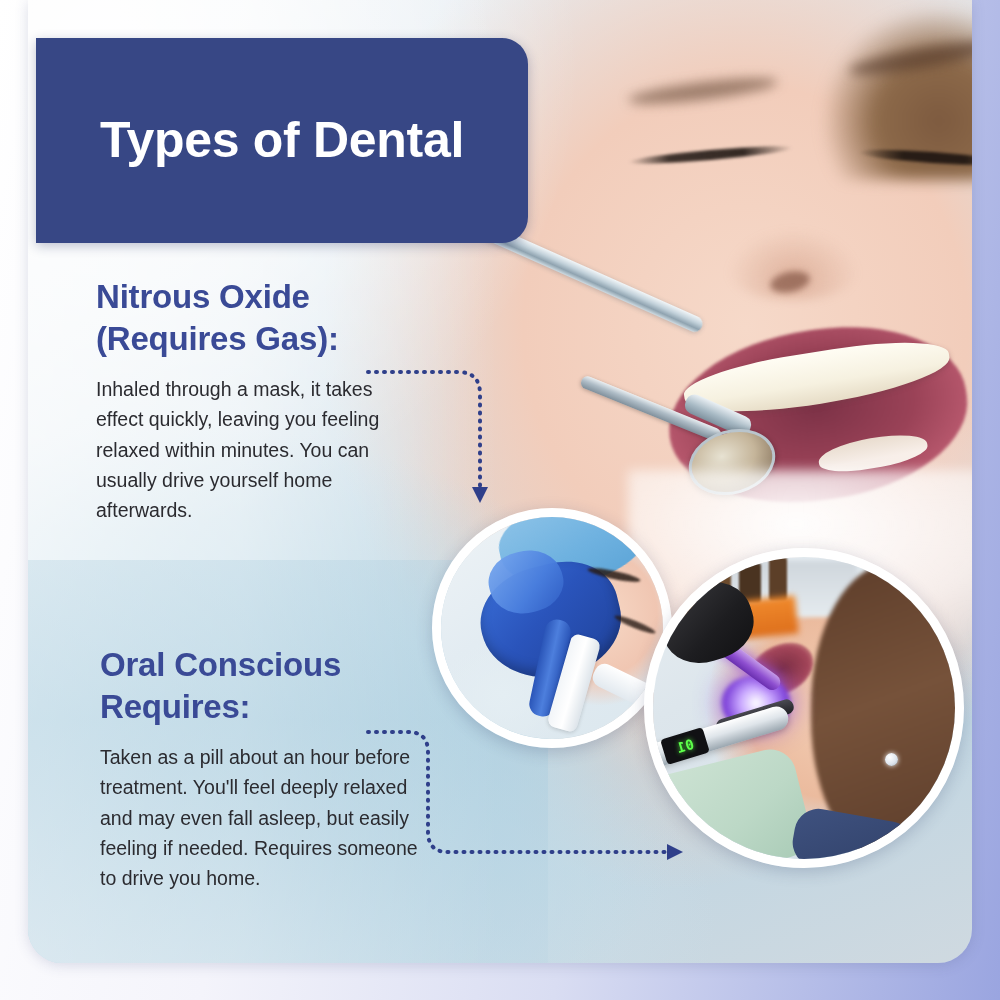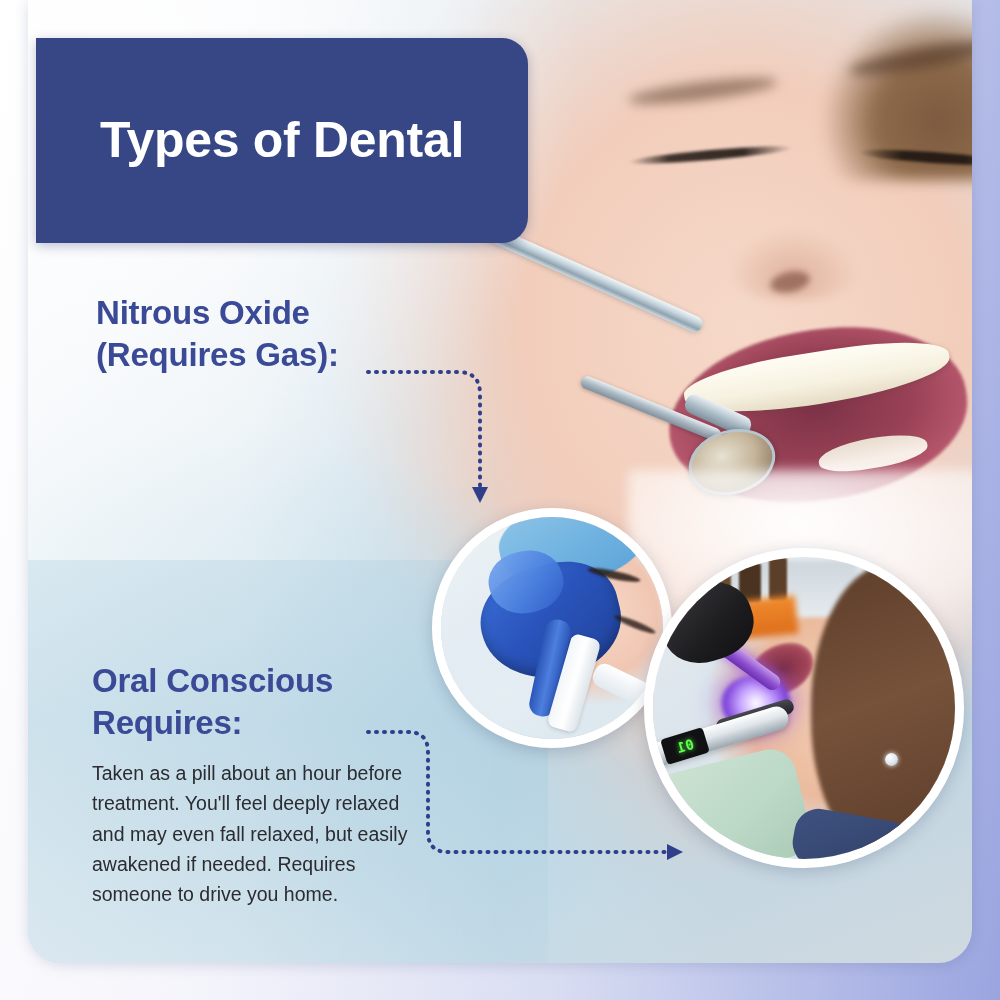--- a/index.html
+++ b/index.html
@@ -198,24 +198,24 @@
     line-height: 1.14;
     font-weight: 700;
     text-align: center;
     letter-spacing: -.3px;
     padding: 0 26px;
   }
 
   
   .section { position: absolute; }
   #section-nitrous { left: 68px; top: 276px; width: 348px; }
-  #section-oral    { left: 64px; top: 644px; width: 348px; }
+  #section-oral    { left: 72px; top: 644px; width: 348px; }
 
   .section h2 {
-    margin: 16px 0 14px 0;
+    margin: 0 0 14px 0;
     color: #3a4a96;
     font-size: 33px;
     line-height: 1.28;
     font-weight: 700;
     letter-spacing: -.2px;
   }
   .section p {
     margin: 0;
     color: #2b2b30;
     font-size: 19.5px;
@@ -467,25 +467,26 @@
       </g>
 
       <g>
         <path d="M 340 732 L 380 732 Q 400 732 400 752 L 400 832 Q 400 852 420 852 L 640 852" fill="none" stroke="#2f3f8a" stroke-width="4" stroke-dasharray="1 7" stroke-linecap="round"></path>
         <path d="M 655 852 L 639 844 L 639 860 Z" fill="#2f3f8a"></path>
       </g>
     </svg>
 
     <div class="section" id="section-nitrous">
       <h2><span>Nitrous Oxide</span><br><span>(Requires Gas):</span></h2>
+      <p>Inhaled through a mask, it takes effect quickly, leaving you feeling relaxed within minutes. You can usually drive yourself home afterwards.</p>
     </div>
 
     <div class="section" id="section-oral">
       <h2><span>Oral Conscious</span><br><span>Requires:</span></h2>
-      <p>Taken as a pill about an hour before treatment. You'll feel deeply relaxed and may even fall relaxed, but easily awakened if needed. Requires someone to drive you home.</p>
+      <p>Taken as a pill about an hour before treatment. You'll feel deeply relaxed and may even fall asleep, but easily feeling if needed. Requires someone to drive you home.</p>
     </div>
 
     <div class="circle-inset" id="circle-nitrous">
       <div class="ci-img c1">
         <div class="c1-glove"></div>
         <div class="c1-mask"></div>
         <div class="c1-mask-top"></div>
         <div class="c1-tube"></div>
         <div class="c1-strap"></div>
         <div class="c1-strap2"></div>

